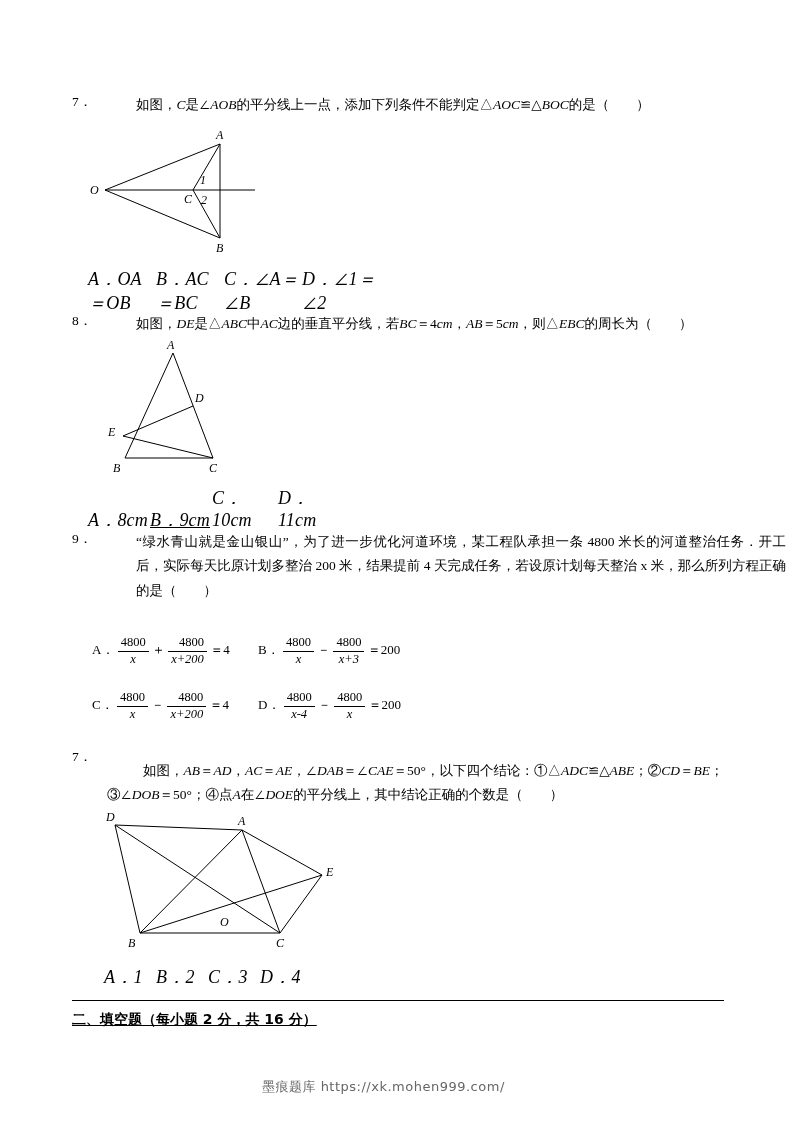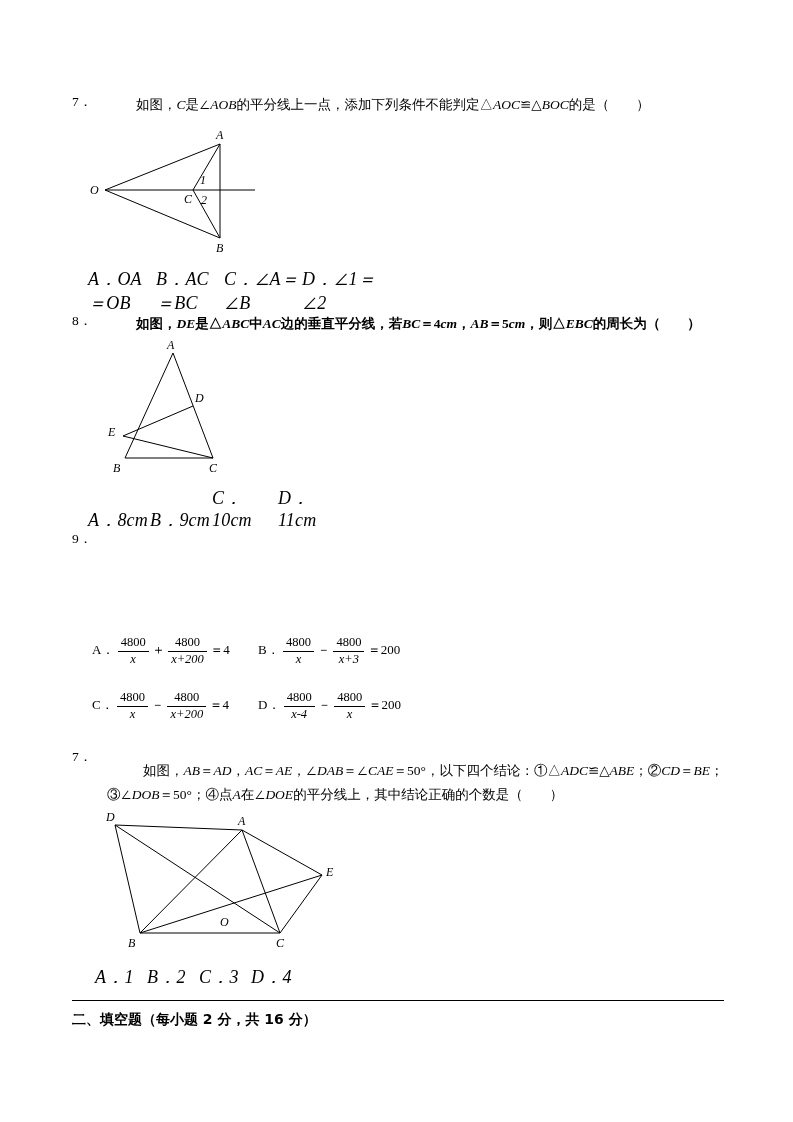--- a/index.html
+++ b/index.html
@@ -62,21 +62,21 @@
     letter-spacing: 0.5px;
   }
   
   .frac {
     display: inline-block;
     vertical-align: middle;
     text-align: center;
     font-size: 12.5px;
     line-height: 1.25;
   }
-  .frac .num { display: block; padding: 0 3px; }
+  .frac .num { display: block; padding: 0 3px; text-align: right; }
   .frac .den { display: block; border-top: 1px solid #000; padding: 0 3px; }
   .optrow {
     position: absolute;
     font-size: 13px;
   }
   .optlbl { font-family: "Liberation Serif", serif; }
   svg { display: block; }
   .lbl { font-family: "Liberation Serif", serif; font-style: italic; font-size: 12px; }
 </style>
 </head>
@@ -107,21 +107,21 @@
       <text class="lbl" x="120" y="56" font-size="10">1</text>
       <text class="lbl" x="121" y="76" font-size="10">2</text>
     </svg>
   </div>
 
   <div class="opts" style="left:88px; top:267px; width:640px;">
     <span class="it" style="display:inline-block; width:68px;">A．OA＝OB</span><span class="it" style="display:inline-block; width:68px;">B．AC＝BC</span><span class="it" style="display:inline-block; width:78px;">C．∠A＝∠B</span><span class="it" style="display:inline-block; width:78px;">D．∠1＝∠2</span>
   </div>
 
   <div class="qnum" style="left:72px; top:312px;">8．</div>
-  <div class="q" style="left:100px; top:312px; width:650px;font-weight:bold;">
+  <div class="q" style="left:100px; top:312px; width:650px;">
     <span class="qtext">
       <span>如图，</span><span class="it">DE</span><span>是△</span><span class="it">ABC</span><span>中</span><span class="it">AC</span><span>边的垂直平分线，若</span><span class="it">BC</span><span>＝4</span><span class="it">cm</span><span>，</span><span class="it">AB</span><span>＝5</span><span class="it">cm</span><span>，则△</span><span class="it">EBC</span><span>的周长为（　　）</span>
     </span>
   </div>
 
   <div class="fig" style="left:95px; top:340px;">
     <svg width="180" height="140" viewBox="0 0 180 140">
       <line x1="78" y1="13" x2="30" y2="118" stroke="#000" stroke-width="1"></line>
       <line x1="78" y1="13" x2="118" y2="118" stroke="#000" stroke-width="1"></line>
       <line x1="30" y1="118" x2="118" y2="118" stroke="#000" stroke-width="1"></line>
@@ -129,24 +129,25 @@
       <line x1="28" y1="96" x2="118" y2="118" stroke="#000" stroke-width="1"></line>
       <text class="lbl" x="72" y="9">A</text>
       <text class="lbl" x="100" y="62">D</text>
       <text class="lbl" x="13" y="96">E</text>
       <text class="lbl" x="18" y="132">B</text>
       <text class="lbl" x="114" y="132">C</text>
     </svg>
   </div>
 
   <div class="opts" style="left:88px; top:486px; width:640px;">
-    <span class="it" style="display:inline-block; width:62px;font-style:italic;">A．8cm</span><span class="it" style="display:inline-block; width:62px;">B．9cm</span><span class="it" style="display:inline-block; width:66px;">C．10cm</span><span class="it" style="display:inline-block; width:66px;">D．11cm</span>
+    <span class="it" style="display:inline-block; width:62px;font-style:italic;">A．8cm</span><span class="it" style="display:inline-block; width:62px;text-decoration:underline;">B．9cm</span><span class="it" style="display:inline-block; width:66px;">C．10cm</span><span class="it" style="display:inline-block; width:66px;">D．11cm</span>
   </div>
 
   <div class="qnum" style="left:72px; top:530px;">9．</div>
+  <div class="q qtext" style="left:100px; top:530px; width:650px; text-indent:0;">“绿水青山就是金山银山”，为了进一步优化河道环境，某工程队承担一条 4800 米长的河道整治任务．开工后，实际每天比原计划多整治 200 米，结果提前 4 天完成任务，若设原计划每天整治 x 米，那么所列方程正确的是（　　）</div>
 
   <div class="optrow" style="left:92px; top:635px;">
     <span class="optlbl">A．</span>
     <span class="frac"><span class="num">4800</span><span class="den it">x</span></span>
     <span>＋</span>
     <span class="frac"><span class="num">4800</span><span class="den it">x+200</span></span>
     <span>＝4</span>
   </div>
 
   <div class="optrow" style="left:258px; top:635px;">
@@ -194,21 +195,22 @@
       <line x1="50" y1="123" x2="232" y2="65" stroke="#000" stroke-width="1"></line>
       <text class="lbl" x="16" y="11">D</text>
       <text class="lbl" x="148" y="15">A</text>
       <text class="lbl" x="236" y="66">E</text>
       <text class="lbl" x="130" y="116">O</text>
       <text class="lbl" x="38" y="137">B</text>
       <text class="lbl" x="186" y="137">C</text>
     </svg>
   </div>
 
-  <div class="opts" style="left:95px; top:965px; width:640px;">
+  <div class="opts" style="left:104px; top:965px; width:640px;">
     <span class="it" style="display:inline-block; width:52px;">A．1</span><span class="it" style="display:inline-block; width:52px;">B．2</span><span class="it" style="display:inline-block; width:52px;">C．3</span><span class="it" style="display:inline-block; width:52px;">D．4</span>
   </div>
 
   <div class="rule" style="left:72px; top:1000px; width:652px;"></div>
-  <div class="sec-head" style="left:72px; top:1011px;">二、填空题（每小题 2 分，共 16 分）</div>
-
+  <div class="sec-head" style="left:72px; top:1011px;text-decoration:underline;">二、填空题（每小题 2 分，共 16 分）</div>
+
+  <div class="watermark" style="left:262px; top:1078px;">墨痕题库 https://xk.mohen999.com/</div>
 
 </div>
 
 </body></html>

